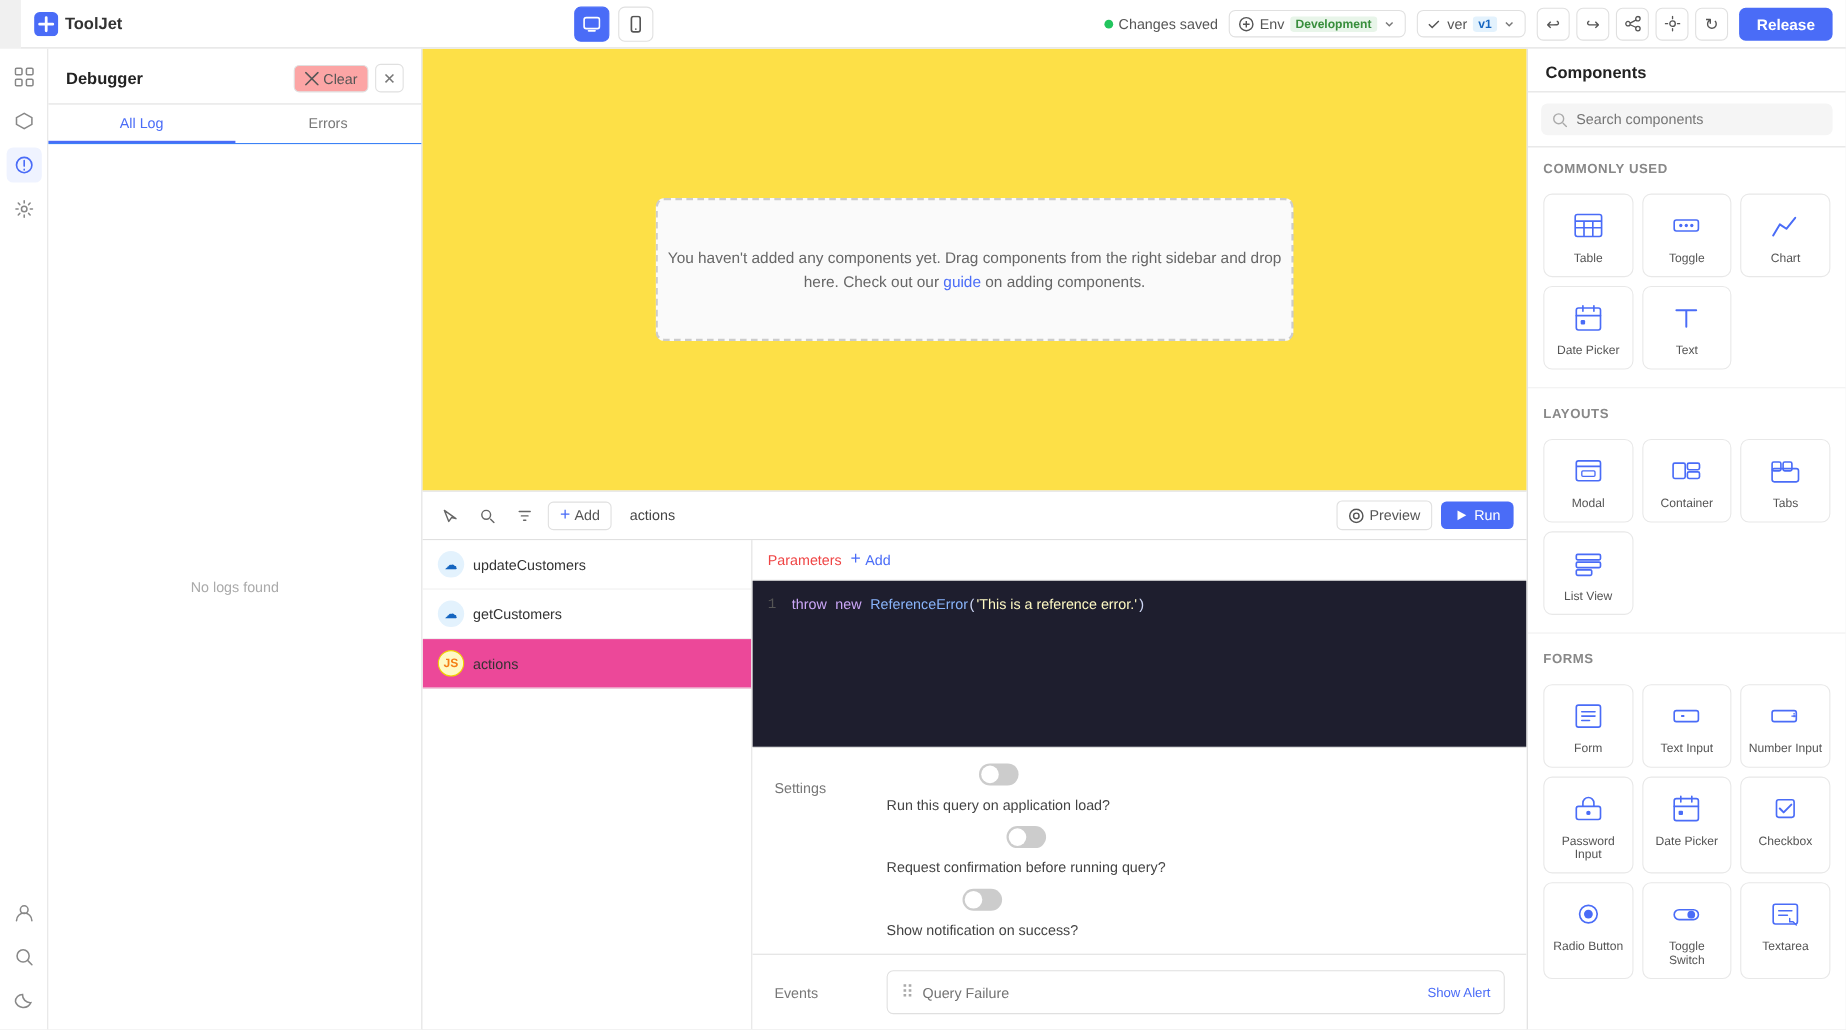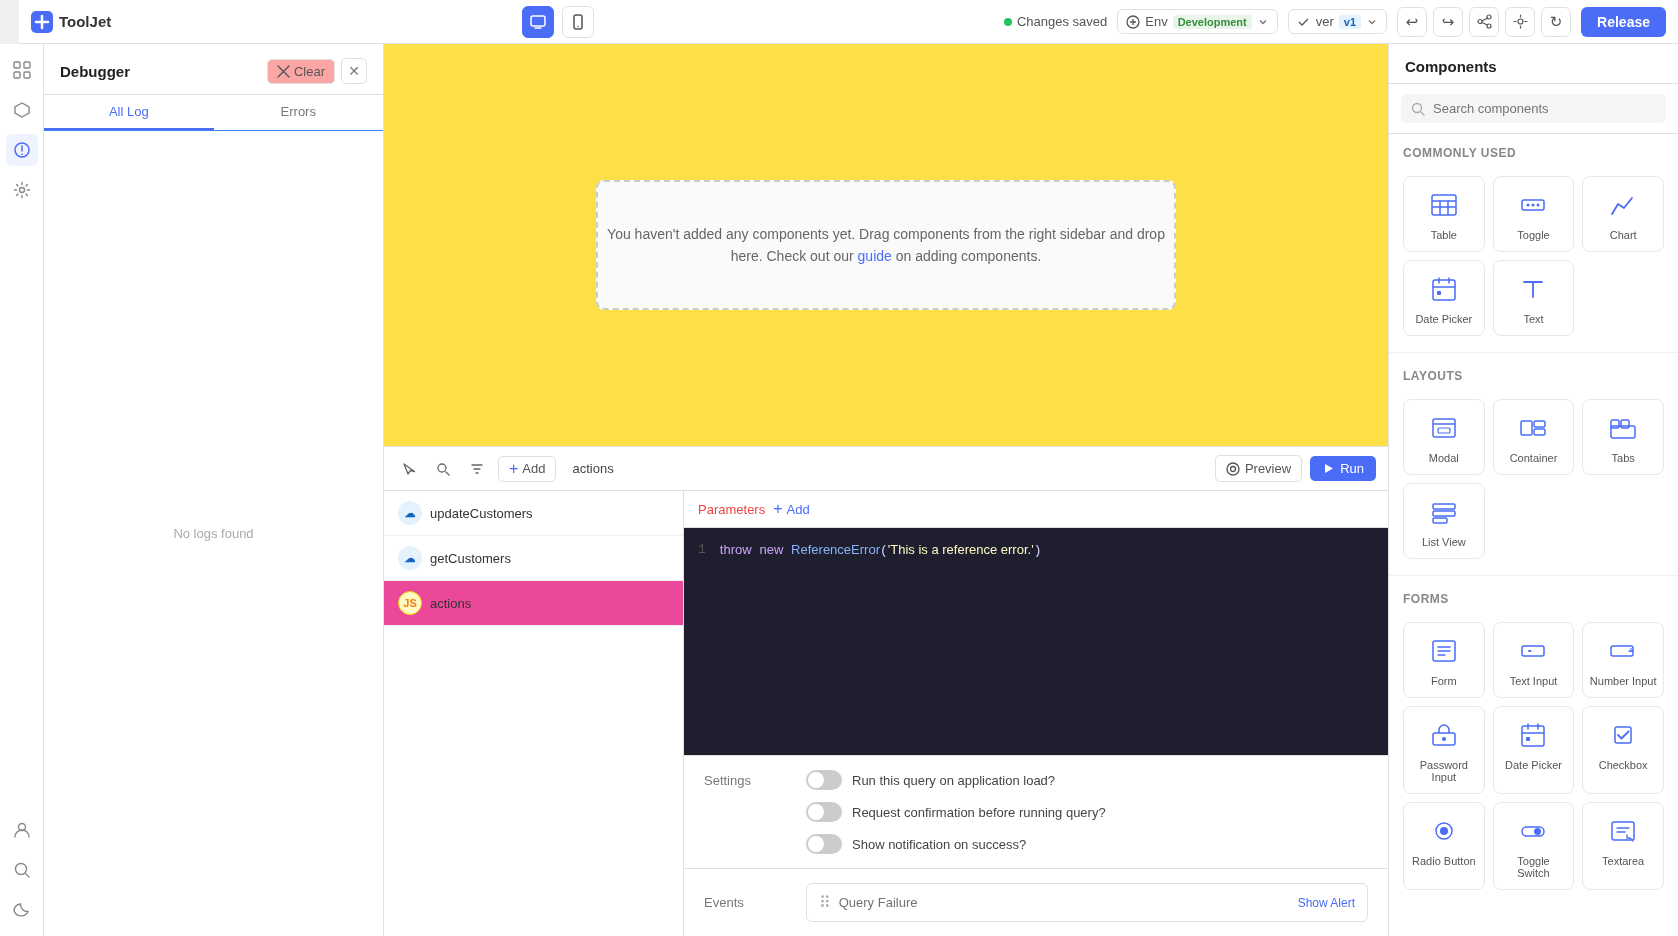--- a/index.html
+++ b/index.html
@@ -89,21 +89,21 @@
     .line-num { color: #555; font-size: 13px; font-family: 'Courier New', monospace; user-select: none; }
     .code-text { font-size: 13px; font-family: 'Courier New', monospace; color: #cdd6f4; white-space: pre; }
     .kw-throw { color: #cba6f7; }
     .kw-new { color: #cba6f7; }
     .kw-ref { color: #89b4fa; }
     .kw-str { color: #fef9c3; }
 
     .settings-panel { border-top: 1px solid #e0e0e0; padding: 14px 20px; display: flex; flex-direction: column; gap: 12px; background: #fff; }
     .settings-row { display: flex; align-items: center; gap: 12px; }
     .settings-label { font-size: 13px; color: #777; width: 90px; flex-shrink: 0; }
-    .settings-item { display: flex; align-items: center; gap: 10px; font-size: 13px; color: #444; }
+    .settings-item { display: flex; align-items: center; gap: 10px; font-size: 13px; color: #444; flex-direction: column; }
     .toggle { width: 36px; height: 20px; border-radius: 10px; background: #ccc; position: relative; cursor: pointer; }
     .toggle-knob { width: 16px; height: 16px; border-radius: 50%; background: #fff; position: absolute; top: 2px; left: 2px; transition: left 0.2s; }
 
     .events-panel { border-top: 1px solid #e0e0e0; padding: 14px 20px; background: #fff; }
     .event-row { display: flex; align-items: center; justify-content: space-between; border: 1px solid #e0e0e0; border-radius: 6px; padding: 9px 12px; }
     .event-drag { color: #aaa; cursor: grab; margin-right: 8px; }
     .event-name { font-size: 13px; color: #737373; }
     .event-action { font-size: 12px; color: #4a6cf7; cursor: pointer; }
 
     

